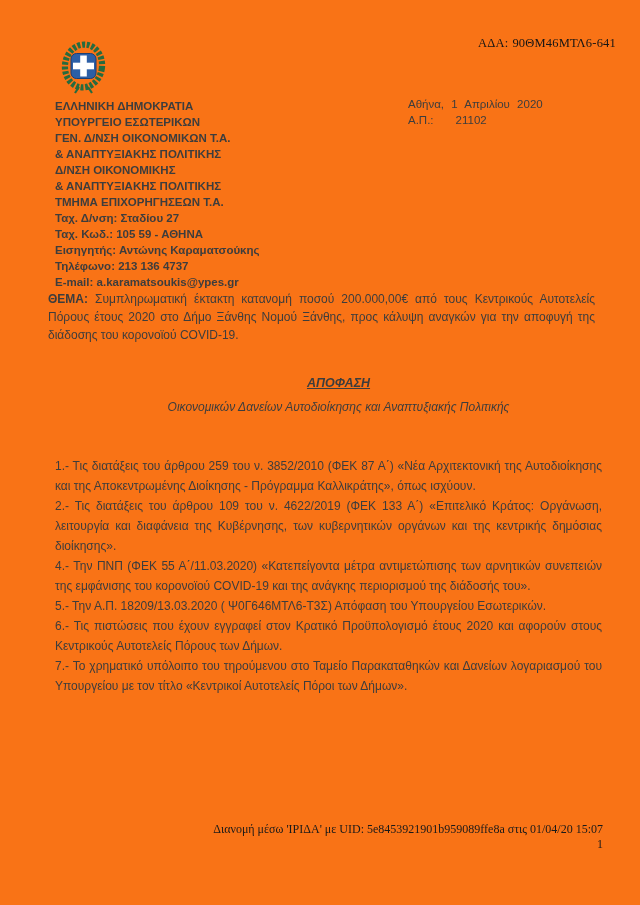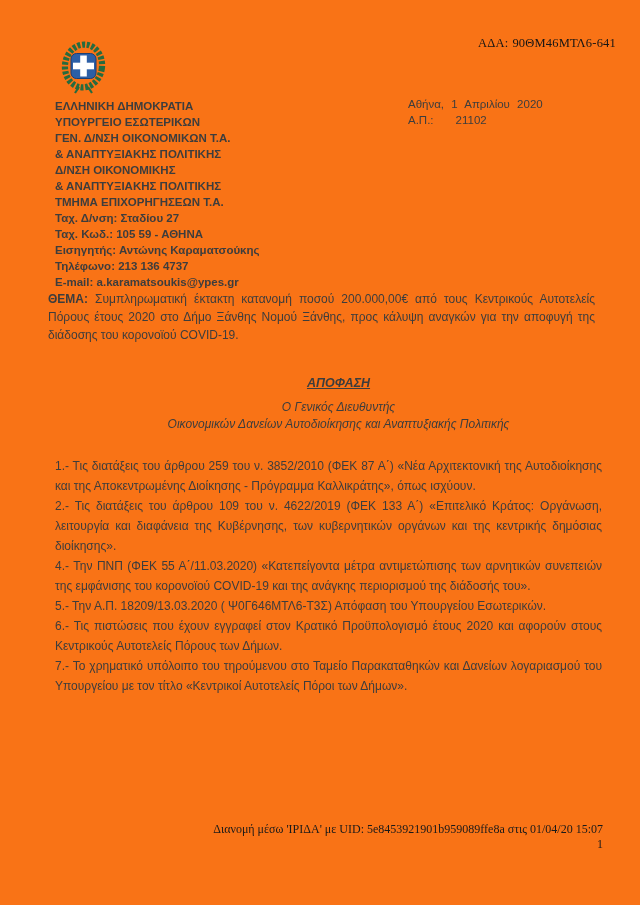--- a/index.html
+++ b/index.html
@@ -108,21 +108,20 @@
     </div>
   </div>
 
   <div class="subject">
     <span class="bold">ΘΕΜΑ:</span>
     <span>Συμπληρωματική έκτακτη κατανομή ποσού 200.000,00€ από τους Κεντρικούς Αυτοτελείς Πόρους έτους 2020 στο Δήμο Ξάνθης Νομού Ξάνθης, προς κάλυψη αναγκών για την αποφυγή της διάδοσης του κορονοϊού COVID-19.</span>
   </div>
 
   <div class="decision">
     <div class="dec-title"><span>ΑΠΟΦΑΣΗ</span></div>
-    <div class="dec-sub">Ο Γενικός Διευθυντής</div>
     <div class="dec-sub">Οικονομικών Δανείων Αυτοδιοίκησης και Αναπτυξιακής Πολιτικής</div>
   </div>
 
   <div class="considerations">
     <div class="item">1.- Τις διατάξεις του άρθρου 259 του ν. 3852/2010 (ΦΕΚ 87 Α΄) «Νέα Αρχιτεκτονική της Αυτοδιοίκησης και της Αποκεντρωμένης Διοίκησης - Πρόγραμμα Καλλικράτης», όπως ισχύουν.</div>
     <div class="item">2.- Τις διατάξεις του άρθρου 109 του ν. 4622/2019 (ΦΕΚ 133 Α΄) «Επιτελικό Κράτος: Οργάνωση, λειτουργία και διαφάνεια της Κυβέρνησης, των κυβερνητικών οργάνων και της κεντρικής δημόσιας διοίκησης».</div>
     <div class="item">4.- Την ΠΝΠ (ΦΕΚ 55 Α΄/11.03.2020) «Κατεπείγοντα μέτρα αντιμετώπισης των αρνητικών συνεπειών της εμφάνισης του κορονοϊού COVID-19 και της ανάγκης περιορισμού της διάδοσής του».</div>
     <div class="item">5.- Την Α.Π. 18209/13.03.2020 ( Ψ0Γ646ΜΤΛ6-Τ3Σ) Απόφαση του Υπουργείου Εσωτερικών.</div>
     <div class="item">6.- Τις πιστώσεις που έχουν εγγραφεί στον Κρατικό Προϋπολογισμό έτους 2020 και αφορούν στους Κεντρικούς Αυτοτελείς Πόρους των Δήμων.</div>
     <div class="item">7.- Το χρηματικό υπόλοιπο του τηρούμενου στο Ταμείο Παρακαταθηκών και Δανείων λογαριασμού του Υπουργείου με τον τίτλο «Κεντρικοί Αυτοτελείς Πόροι των Δήμων».</div>

